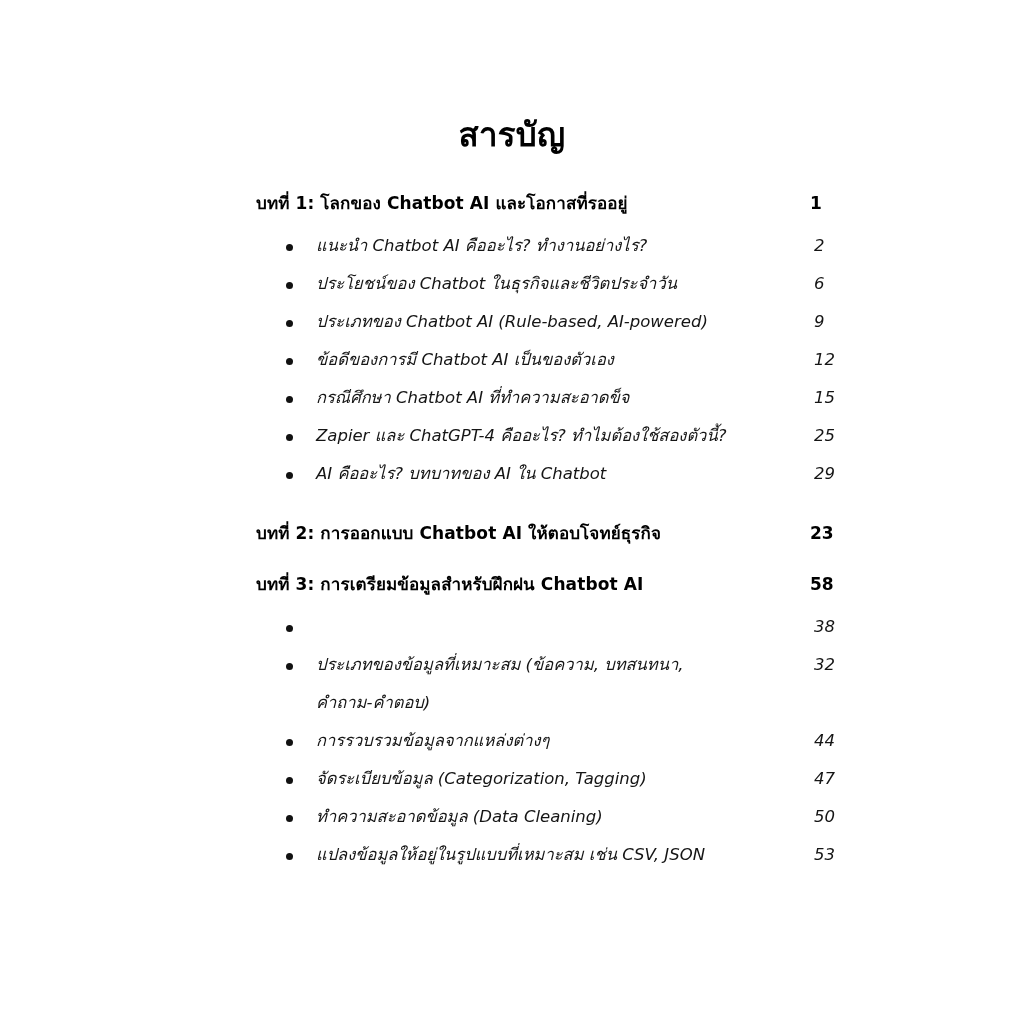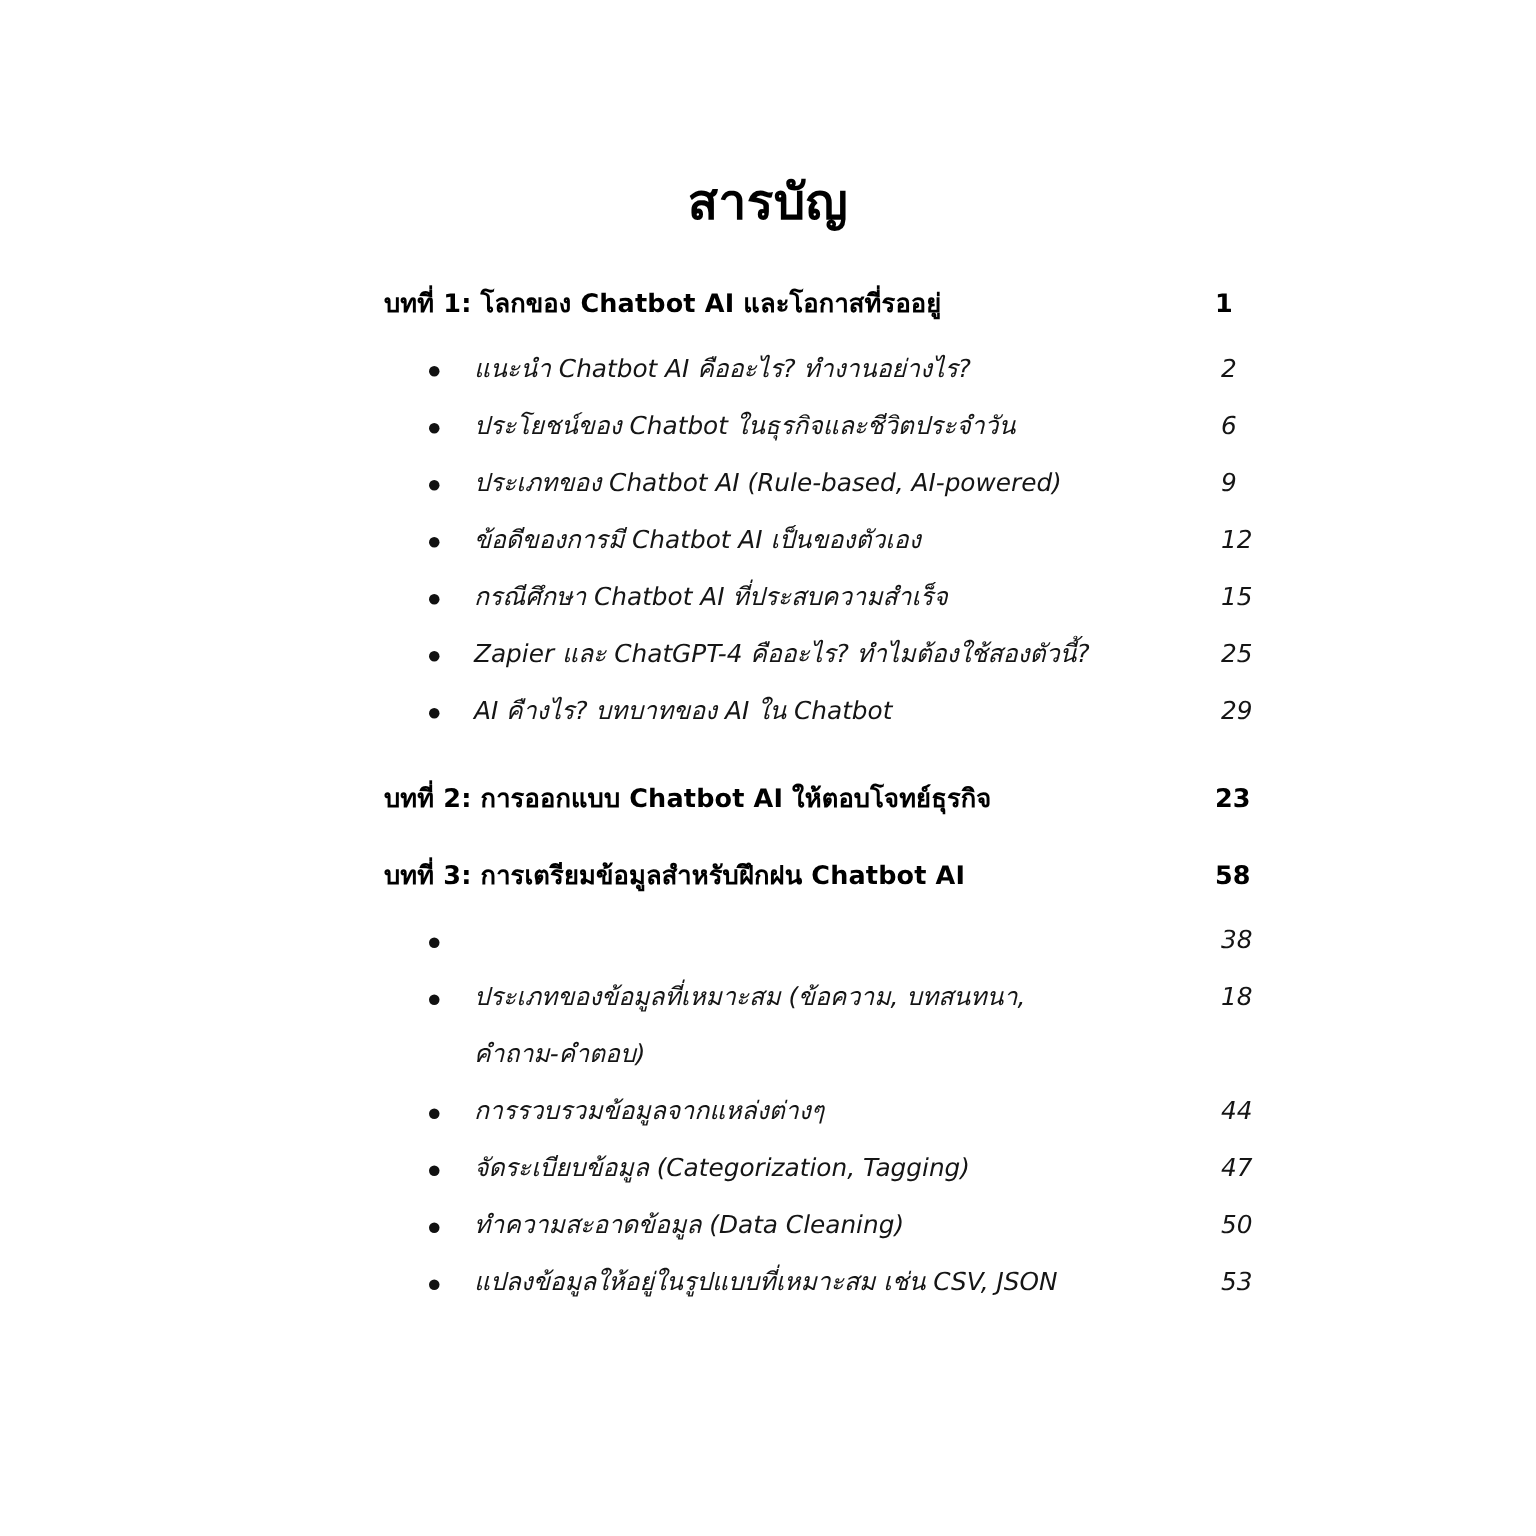--- a/index.html
+++ b/index.html
@@ -160,50 +160,50 @@
             <span class="entry-text">ประเภทของ Chatbot AI (Rule-based, AI-powered)</span>
             <span class="entry-num">9</span>
           </li>
           <li class="entry">
             <span class="dot"></span>
             <span class="entry-text">ข้อดีของการมี Chatbot AI เป็นของตัวเอง</span>
             <span class="entry-num">12</span>
           </li>
           <li class="entry">
             <span class="dot"></span>
-            <span class="entry-text">กรณีศึกษา Chatbot AI ที่ประสบความสำเร็จ</span>
+            <span class="entry-text">กรณีศึกษา Chatbot AI ที่ทำความสะอาดข็จ</span>
             <span class="entry-num">15</span>
           </li>
           <li class="entry">
             <span class="dot"></span>
             <span class="entry-text">Zapier และ ChatGPT-4 คืออะไร? ทำไมต้องใช้สองตัวนี้?</span>
             <span class="entry-num">25</span>
           </li>
           <li class="entry">
             <span class="dot"></span>
-            <span class="entry-text">AI คืางไร? บทบาทของ AI ใน Chatbot</span>
+            <span class="entry-text">AI คืออะไร? บทบาทของ AI ใน Chatbot</span>
             <span class="entry-num">29</span>
           </li>
         </ul>
       </section>
       <section class="chapter no-entries">
         <div class="chapter-head"><span class="ch-label">บทที่ 2:  การออกแบบ Chatbot AI ให้ตอบโจทย์ธุรกิจ</span><span class="ch-num">23</span></div>
       </section>
       <section class="chapter">
         <div class="chapter-head"><span class="ch-label">บทที่ 3:  การเตรียมข้อมูลสำหรับฝึกฝน Chatbot AI</span><span class="ch-num">58</span></div>
         <ul class="entries">
           <li class="entry">
             <span class="dot"></span>
             <span class="entry-num">38</span>
           </li>
           <li class="entry two-line">
             <span class="dot"></span>
             <span class="entry-text">ประเภทของข้อมูลที่เหมาะสม (ข้อความ, บทสนทนา,
 คำถาม-คำตอบ)</span>
-            <span class="entry-num">18</span>
+            <span class="entry-num">32</span>
           </li>
           <li class="entry">
             <span class="dot"></span>
             <span class="entry-text">การรวบรวมข้อมูลจากแหล่งต่างๆ</span>
             <span class="entry-num">44</span>
           </li>
           <li class="entry">
             <span class="dot"></span>
             <span class="entry-text">จัดระเบียบข้อมูล (Categorization, Tagging)</span>
             <span class="entry-num">47</span>

